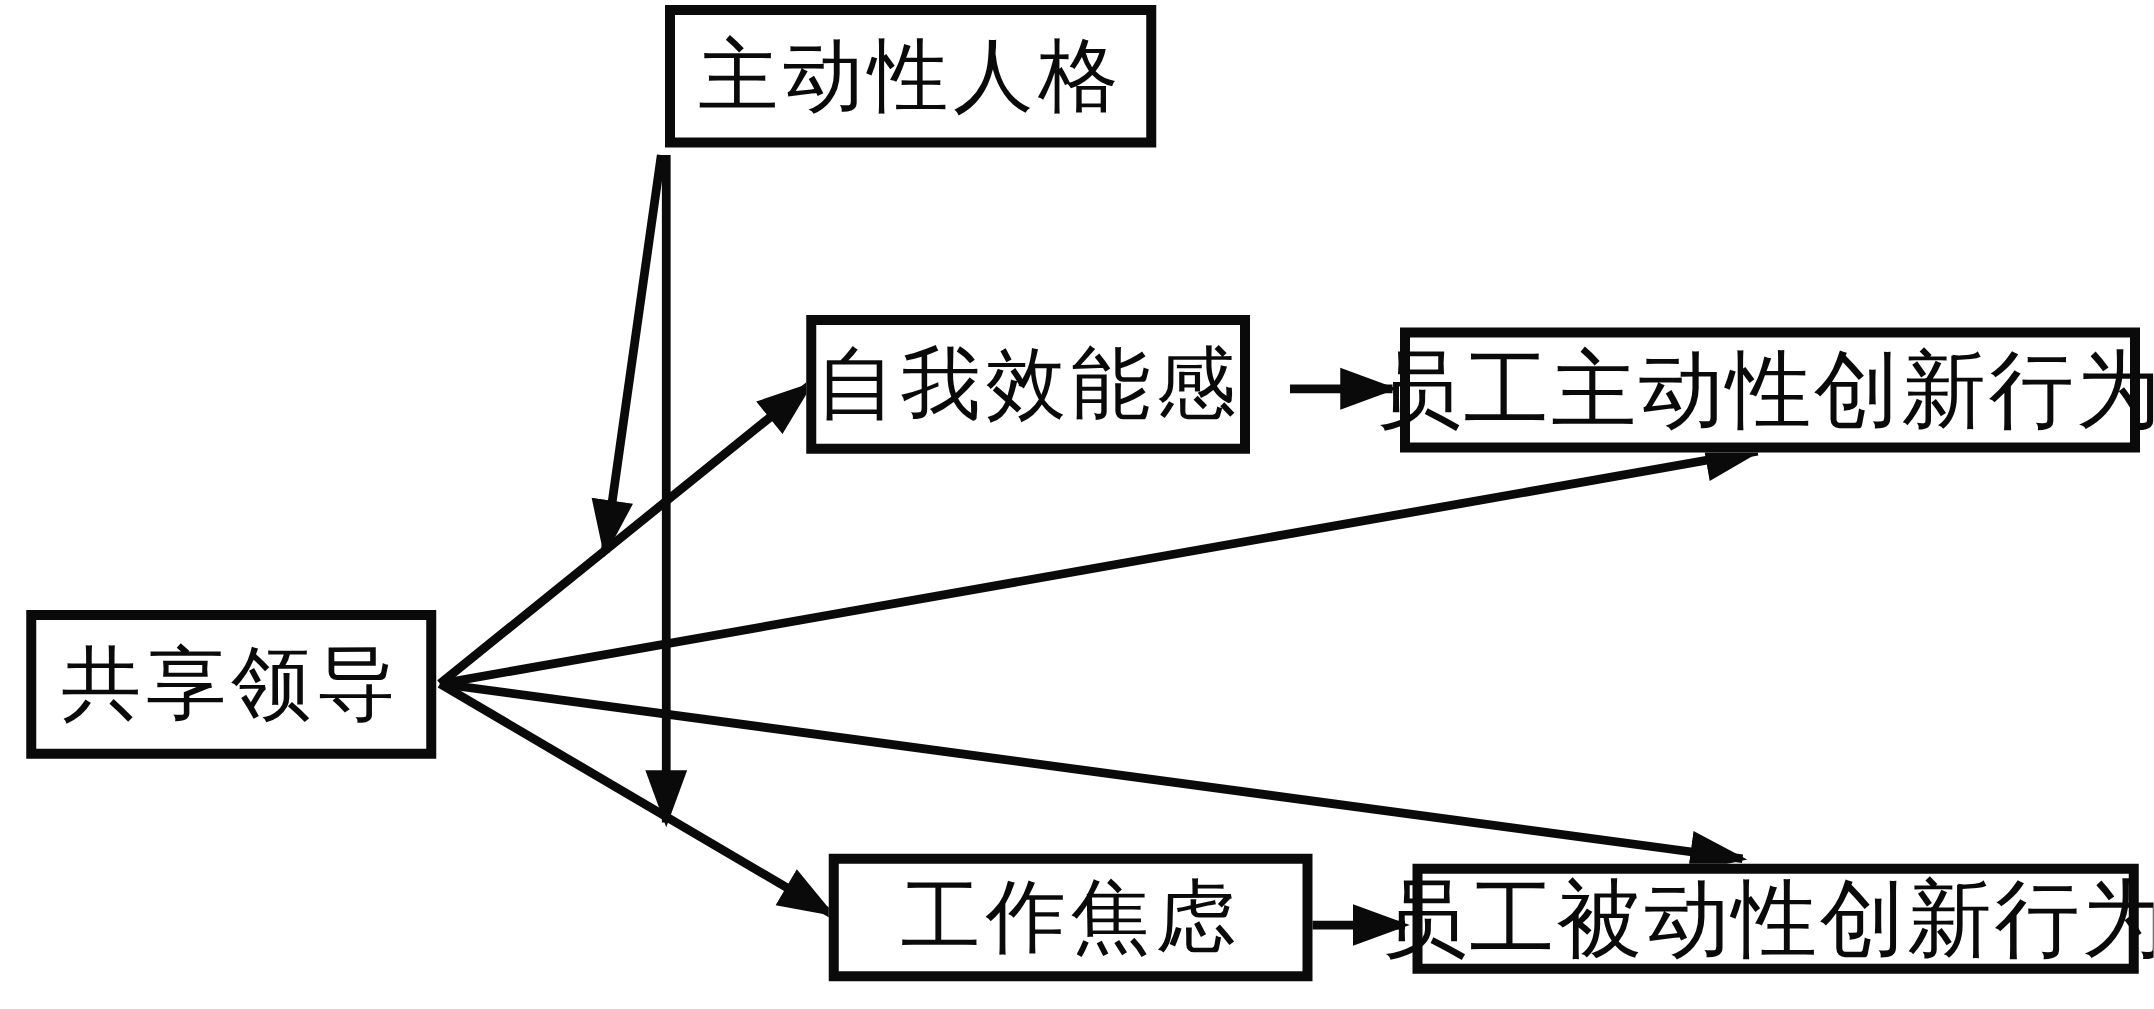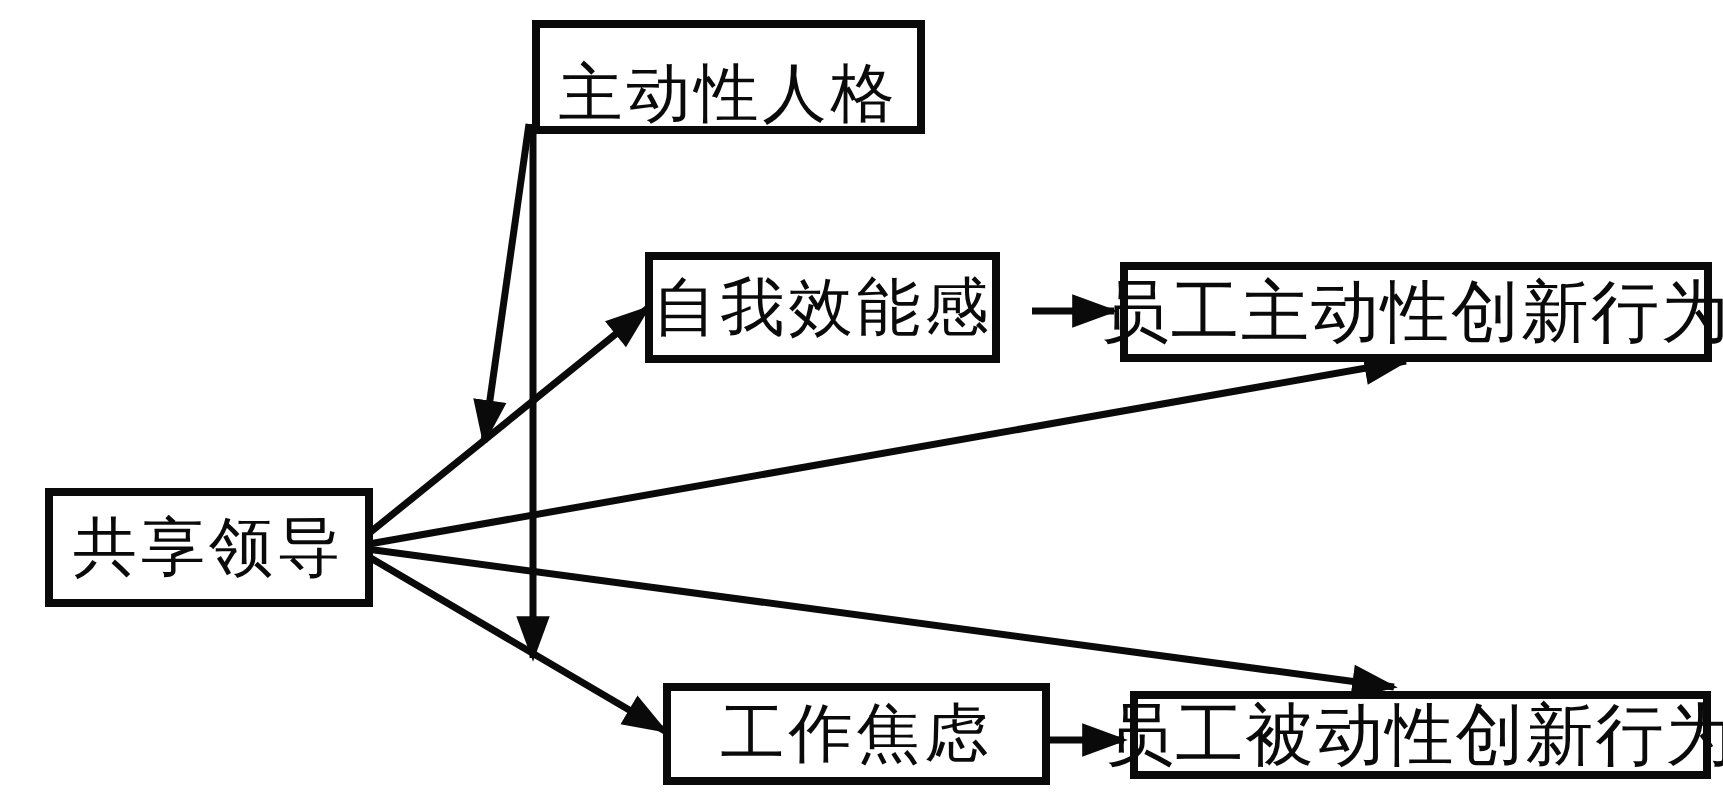--- a/index.html
+++ b/index.html
@@ -37,24 +37,24 @@
   .node .label {
     font-size: 64px;
     line-height: 1;
     letter-spacing: 4px;
   }
   .node.long .label {
     font-size: 68px;
     letter-spacing: 2px;
   }
   
-  .n-proactive-personality { left: 532px; top: 20px;  width: 393px; height: 114px; align-items: flex-end; }
+  .n-proactive-personality { left: 532px; top: 4px;  width: 393px; height: 114px; }
   .n-self-efficacy         { left: 645px; top: 252px; width: 355px; height: 111px; }
   .n-proactive-innovation  { left: 1120px; top: 262px; width: 592px; height: 100px; }
-  .n-shared-leadership     { left: 21px;  top: 488px; width: 328px; height: 119px; margin-left: 24px; }
+  .n-shared-leadership     { left: 21px;  top: 488px; width: 328px; height: 119px; }
   .n-work-anxiety          { left: 663px; top: 683px; width: 387px; height: 102px; }
   .n-passive-innovation    { left: 1130px; top: 691px; width: 581px; height: 88px; }
 </style>
 </head>
 <body>
 
 <div class="canvas">
 
   <svg class="edges-layer" viewBox="0 0 1723 807" xmlns="http://www.w3.org/2000/svg">
     <defs>

